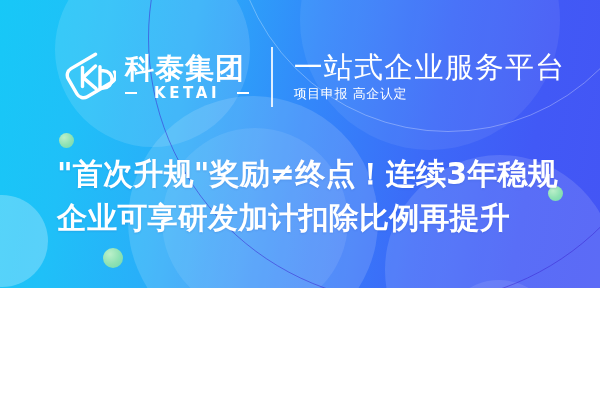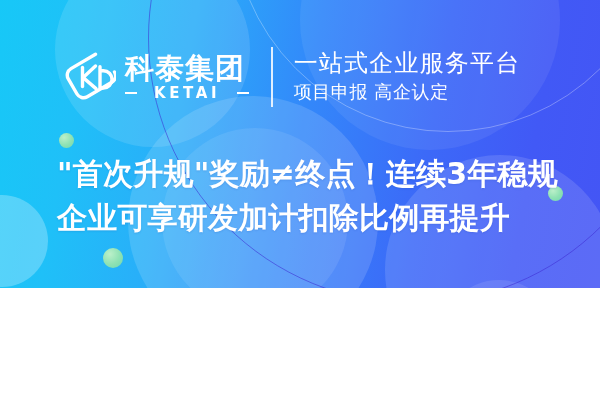--- a/index.html
+++ b/index.html
@@ -150,29 +150,29 @@
     margin-right: 21px;
     flex: none;
   }
   .tagline {
     display: flex;
     flex-direction: column;
     justify-content: center;
   }
   .tagline-main {
     color: #ffffff;
-    font-size: 24px;
+    font-size: 29px;
     font-weight: 400;
     letter-spacing: 1.2px;
     line-height: 1.12;
     white-space: nowrap;
   }
   .tagline-sub {
     color: #ffffff;
-    font-size: 18px;
+    font-size: 13px;
     font-weight: 400;
     letter-spacing: 0.6px;
     line-height: 1.3;
     margin-top: 3px;
     white-space: nowrap;
   }
 
   
   .headline {
     position: absolute;

